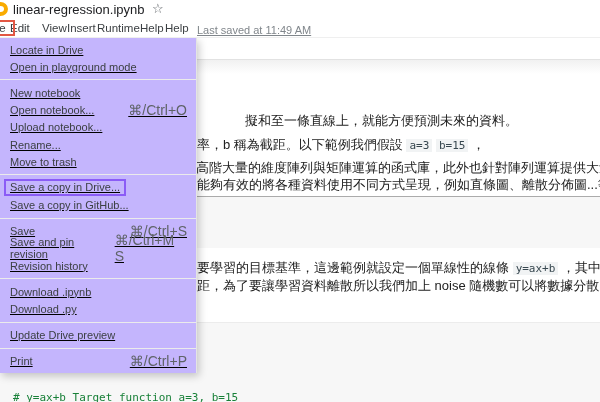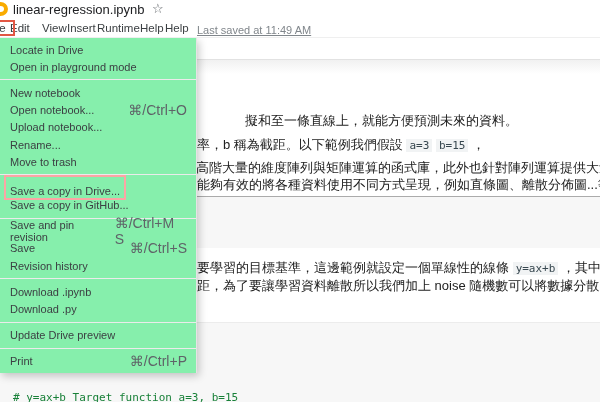--- a/index.html
+++ b/index.html
@@ -32,28 +32,28 @@
   .star { position:absolute; left:152px; top:1px; font-size:13px; color:#5f6368; }
   .menubar { position:absolute; left:0; top:19px; width:600px; height:19px;
              border-bottom:1px solid #efefef; font-size:11.5px; color:#3c4043; }
   .mb-item { position:absolute; top:3px; cursor:default; }
   .last-saved { position:absolute; top:5px; left:197px; color:#80868b;
                 text-decoration:underline; font-size:11px; }
   .file-box { position:absolute; left:-6px; top:20px; width:21px; height:16px;
               border:2px solid #e25744; z-index:4; pointer-events:none; }
 
   
-  .menu { position:absolute; left:0; top:38px; width:197px; z-index:2; background:#86efac;
+  .menu { position:absolute; left:0; top:38px; width:197px; z-index:2; background:#c4b5fd;
           padding:3px 0; border-right:1px solid #e4e4e4;
-          box-shadow:2px 3px 8px rgba(0,0,0,0.22); }
+          box-shadow:2px 3px 8px rgba(0,0,0,0.22);text-decoration:underline; }
   .mi { height:17.2px; display:flex; align-items:center; padding:0 9px 0 10px;
         font-size:11px; color:#3c4043; cursor:default; }
   .mi .shortcut { margin-left:auto; color:#5f6368; font-size:14px; }
   .menu .divider { height:1px; background:#ebebeb; margin:4px 0; }
-  .redbox-label { border:2px solid #fca5a5; padding:8px 4px 1px 4px; margin-left:-6px; }
+  .redbox-label { border:2px solid #8b5cf6; padding:0 4px 1px 4px; margin-left:-6px; }
 </style>
 </head>
 <body>
 
 <div class="screen">
 
   <div class="content">
     <div class="toolbar-line"></div>
     <div class="toolbar-shade"></div>
 
@@ -136,26 +136,26 @@
 
     <div class="mi">
       <span class="redbox-label">Save a copy in Drive...</span>
     </div>
     <div class="mi">
       <span>Save a copy in GitHub...</span>
     </div>
     <div class="divider"></div>
 
     <div class="mi">
+      <span>Save</span>
+      <span class="shortcut">⌘/Ctrl+S</span>
+    </div>
+    <div class="mi">
       <span>Save and pin revision</span>
       <span class="shortcut">⌘/Ctrl+M S</span>
-    </div>
-    <div class="mi">
-      <span>Save</span>
-      <span class="shortcut">⌘/Ctrl+S</span>
     </div>
     <div class="mi">
       <span>Revision history</span>
     </div>
     <div class="divider"></div>
 
     <div class="mi">
       <span>Download .ipynb</span>
     </div>
     <div class="mi">

